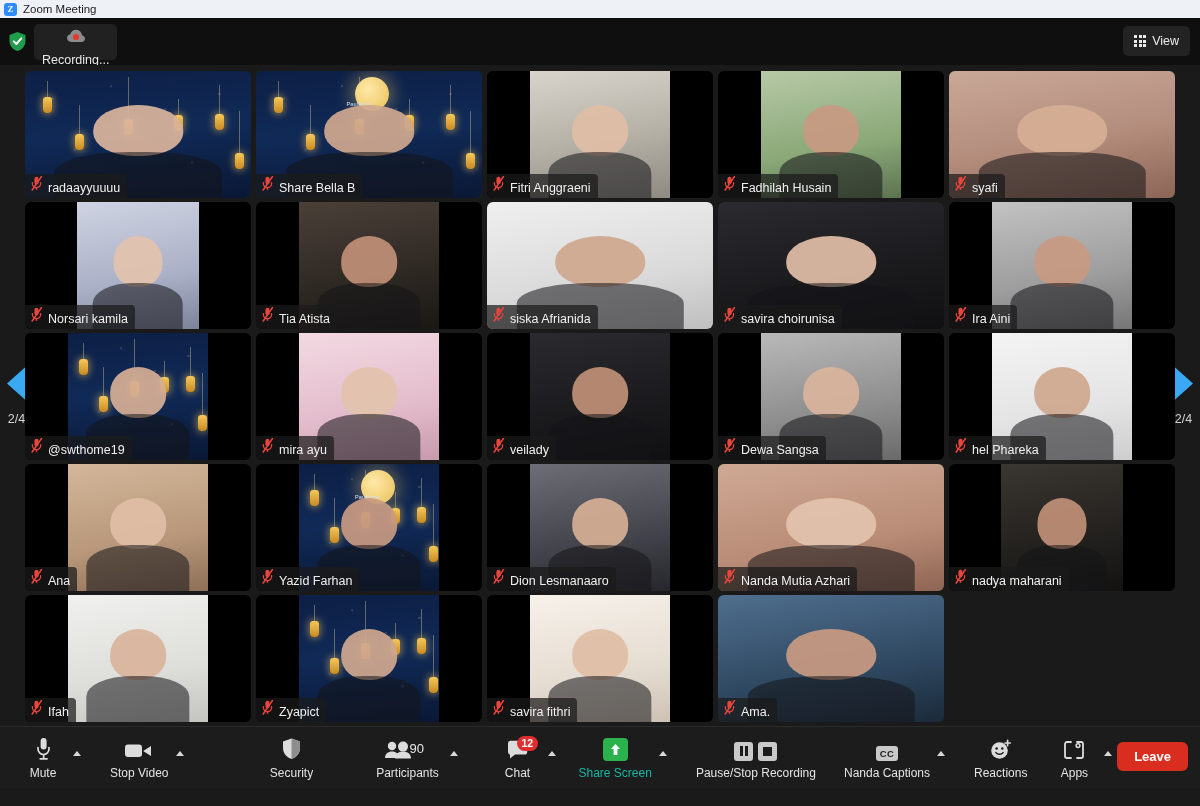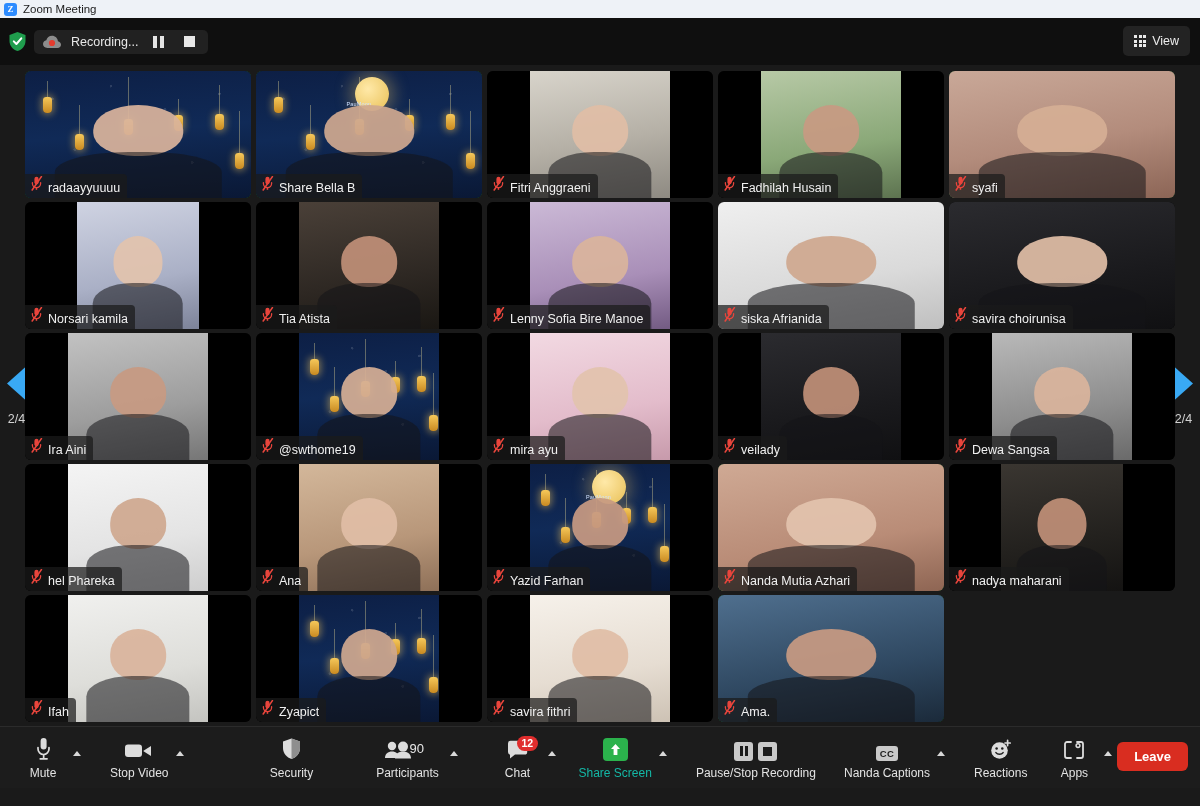--- a/index.html
+++ b/index.html
@@ -29,23 +29,23 @@
   .topbar {
     position: relative; height: 47px; background: #0f0f0f;
     display: flex; align-items: center;
   }
   .shield-wrap { margin-left: 8px; display:flex; align-items:center; }
   .shield {
     width: 19px; height: 21px; position: relative;
   }
   .shield svg { display:block; }
   .rec-pill {
-    margin-left: 7px; height: 24px; background: #212121;
+    margin-left: 7px; height: 36px; background: #212121;
     border-radius: 5px; display: flex; align-items: center;
-    padding: 4px 8px; gap: 9px;
+    padding: 4px 8px; gap: 9px; flex-direction: column;
   }
   .rec-cloud { width: 20px; height: 16px; position: relative; }
   .rec-label { color: #e8e8e8; font-size: 12.5px; }
   .rec-btn {
     width: 22px; height: 21px; display:flex;
     align-items:center; justify-content:center;
     border-radius: 2px;
   }
   .pause-bars { display:flex; gap:3px; }
   .pause-bars i { display:block; width:4px; height:12px; background:#e4e4e4; }
@@ -452,39 +452,20 @@
               <rect x="3.4" y="0.8" width="4.2" height="7.6" rx="2.1" fill="#e8453c"></rect>
               <path d="M1.4 6.6 V7.6 a4.1 4.1 0 0 0 8.2 0 V6.6" stroke="#e8453c" stroke-width="1.3" fill="none" stroke-linecap="round"></path>
               <rect x="4.7" y="11.2" width="1.5" height="2.6" fill="#e8453c"></rect>
               <path d="M1.2 14 L10.4 0.6" stroke="#e8453c" stroke-width="1.6" stroke-linecap="round"></path>
             </svg></span>
           <span class="nm">Tia Atista</span>
         </div>
       </div>
       <div class="tile">
         <div class="vid">
-          <div class="inner portrait" style="background: linear-gradient(170deg, rgb(203, 185, 214), rgb(169, 143, 184) 60%, rgb(115, 91, 131));">
-            <div class="person" style="position:absolute;left:50%;bottom:0;transform:translateX(-50%);width:74%;height:76%;">
-              <div style="position:absolute;left:50%;top:4%;transform:translateX(-50%);width:54%;height:52%;border-radius:50% 50% 46% 46%;background:#d9b49c;opacity:.93"></div>
-              <div style="position:absolute;left:50%;bottom:0;transform:translateX(-50%);width:100%;height:48%;border-radius:44% 44% 0 0;background:rgba(20,20,24,.55)"></div>
-            </div>
-          </div>
-        </div>
-        <div class="namebar">
-          <span class="mutemic"><svg width="12" height="15" viewBox="0 0 12 15">
-              <rect x="3.4" y="0.8" width="4.2" height="7.6" rx="2.1" fill="#e8453c"></rect>
-              <path d="M1.4 6.6 V7.6 a4.1 4.1 0 0 0 8.2 0 V6.6" stroke="#e8453c" stroke-width="1.3" fill="none" stroke-linecap="round"></path>
-              <rect x="4.7" y="11.2" width="1.5" height="2.6" fill="#e8453c"></rect>
-              <path d="M1.2 14 L10.4 0.6" stroke="#e8453c" stroke-width="1.6" stroke-linecap="round"></path>
-            </svg></span>
-          <span class="nm">Lenny Sofia Bire Manoe</span>
-        </div>
-      </div>
-      <div class="tile">
-        <div class="vid">
           <div class="inner wide" style="background: linear-gradient(170deg, rgb(239, 239, 239), rgb(218, 218, 218) 60%, rgb(191, 191, 191));">
             <div class="person" style="position:absolute;left:50%;bottom:0;transform:translateX(-50%);width:74%;height:76%;">
               <div style="position:absolute;left:50%;top:4%;transform:translateX(-50%);width:54%;height:52%;border-radius:50% 50% 46% 46%;background:#cfa88f;opacity:.93"></div>
               <div style="position:absolute;left:50%;bottom:0;transform:translateX(-50%);width:100%;height:48%;border-radius:44% 44% 0 0;background:rgba(20,20,24,.55)"></div>
             </div>
           </div>
         </div>
         <div class="namebar">
           <span class="mutemic"><svg width="12" height="15" viewBox="0 0 12 15">
               <rect x="3.4" y="0.8" width="4.2" height="7.6" rx="2.1" fill="#e8453c"></rect>
@@ -711,20 +692,39 @@
           </div>
         </div>
         <div class="namebar">
           <span class="mutemic"><svg width="12" height="15" viewBox="0 0 12 15">
               <rect x="3.4" y="0.8" width="4.2" height="7.6" rx="2.1" fill="#e8453c"></rect>
               <path d="M1.4 6.6 V7.6 a4.1 4.1 0 0 0 8.2 0 V6.6" stroke="#e8453c" stroke-width="1.3" fill="none" stroke-linecap="round"></path>
               <rect x="4.7" y="11.2" width="1.5" height="2.6" fill="#e8453c"></rect>
               <path d="M1.2 14 L10.4 0.6" stroke="#e8453c" stroke-width="1.6" stroke-linecap="round"></path>
             </svg></span>
           <span class="nm">Yazid Farhan</span>
+        </div>
+      </div>
+      <div class="tile">
+        <div class="vid">
+          <div class="inner portrait" style="background: linear-gradient(170deg, rgb(109, 109, 117), rgb(67, 67, 75) 60%, rgb(38, 38, 44));">
+            <div class="person" style="position:absolute;left:50%;bottom:0;transform:translateX(-50%);width:74%;height:76%;">
+              <div style="position:absolute;left:50%;top:4%;transform:translateX(-50%);width:54%;height:52%;border-radius:50% 50% 46% 46%;background:#d5ae95;opacity:.93"></div>
+              <div style="position:absolute;left:50%;bottom:0;transform:translateX(-50%);width:100%;height:48%;border-radius:44% 44% 0 0;background:rgba(20,20,24,.55)"></div>
+            </div>
+          </div>
+        </div>
+        <div class="namebar">
+          <span class="mutemic"><svg width="12" height="15" viewBox="0 0 12 15">
+              <rect x="3.4" y="0.8" width="4.2" height="7.6" rx="2.1" fill="#e8453c"></rect>
+              <path d="M1.4 6.6 V7.6 a4.1 4.1 0 0 0 8.2 0 V6.6" stroke="#e8453c" stroke-width="1.3" fill="none" stroke-linecap="round"></path>
+              <rect x="4.7" y="11.2" width="1.5" height="2.6" fill="#e8453c"></rect>
+              <path d="M1.2 14 L10.4 0.6" stroke="#e8453c" stroke-width="1.6" stroke-linecap="round"></path>
+            </svg></span>
+          <span class="nm">Dion Lesmanaaro</span>
         </div>
       </div>
       <div class="tile speaking">
         <div class="vid">
           <div class="inner full" style="background: linear-gradient(170deg, rgb(207, 169, 148), rgb(185, 140, 119) 60%, rgb(142, 101, 83));">
             <div class="person" style="position:absolute;left:50%;bottom:0;transform:translateX(-50%);width:74%;height:76%;">
               <div style="position:absolute;left:50%;top:4%;transform:translateX(-50%);width:54%;height:52%;border-radius:50% 50% 46% 46%;background:#e2c3ad;opacity:.93"></div>
               <div style="position:absolute;left:50%;bottom:0;transform:translateX(-50%);width:100%;height:48%;border-radius:44% 44% 0 0;background:rgba(20,20,24,.55)"></div>
             </div>
           </div>

